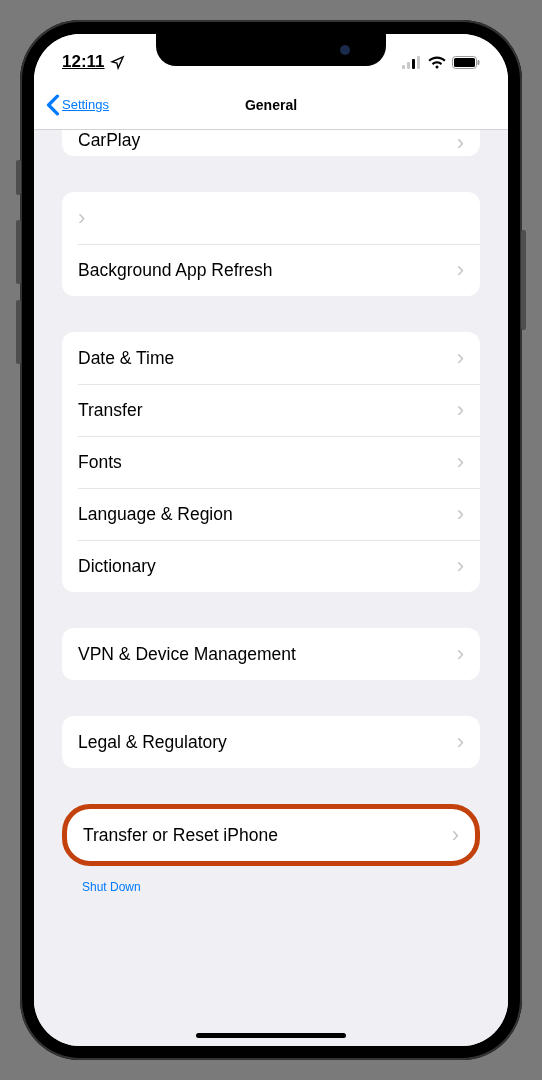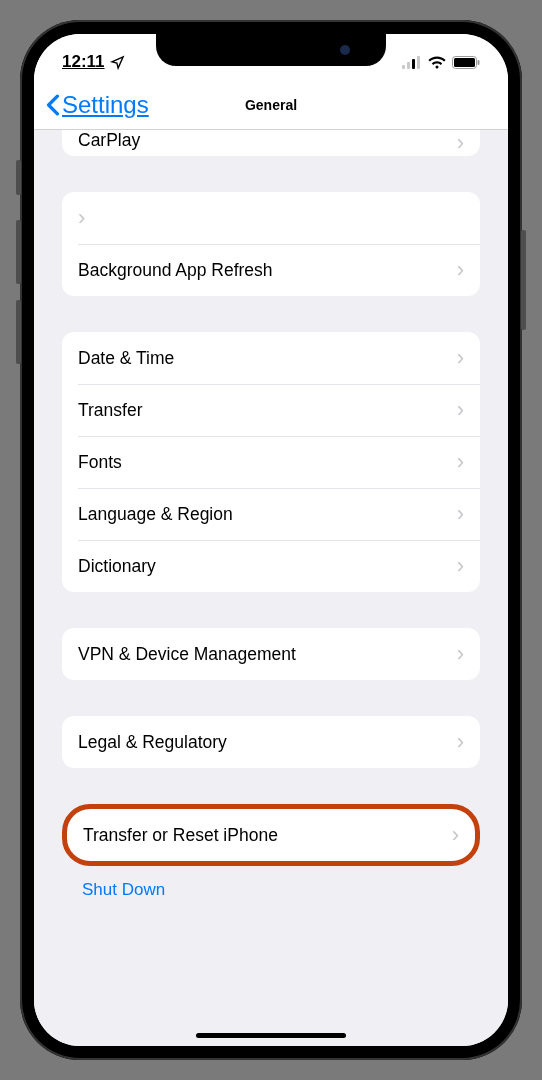--- a/index.html
+++ b/index.html
@@ -76,21 +76,21 @@
       border-bottom: 1px solid #d1d1d6;
       display: flex;
       align-items: center;
       position: relative;
       padding: 0 12px;
     }
     .back-btn {
       display: flex;
       align-items: center;
       color: #007aff;
-      font-size: 24px;
+      font-size: 13px;
       gap: 2px;
     }
     .back-label { text-decoration: underline; }
     .nav-title {
       position: absolute;
       left: 50%;
       transform: translateX(-50%);
       font-size: 14px;
       font-weight: 600;
     }
@@ -129,21 +129,21 @@
       color: #c7c7cc;
       font-size: 22px;
       font-weight: 500;
     }
     .highlight {
       border: 5px solid #c2410c;
       border-radius: 28px;
     }
     .shutdown-row {
       padding: 14px 20px 28px;
-      font-size: 17px;
+      font-size: 12px;
       color: #007aff;
     }
     .home-indicator {
       position: absolute;
       bottom: 8px;
       left: 50%;
       transform: translateX(-50%);
       width: 150px;
       height: 5px;
       background: #000;

